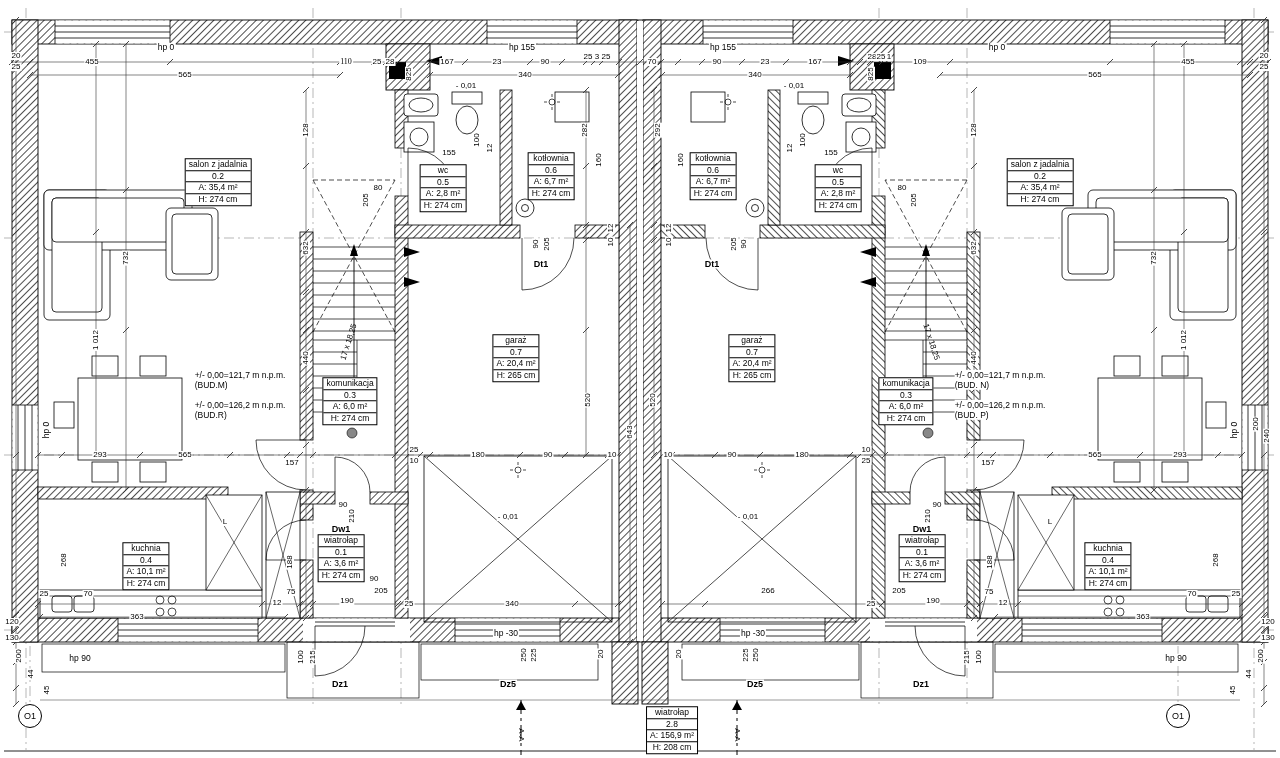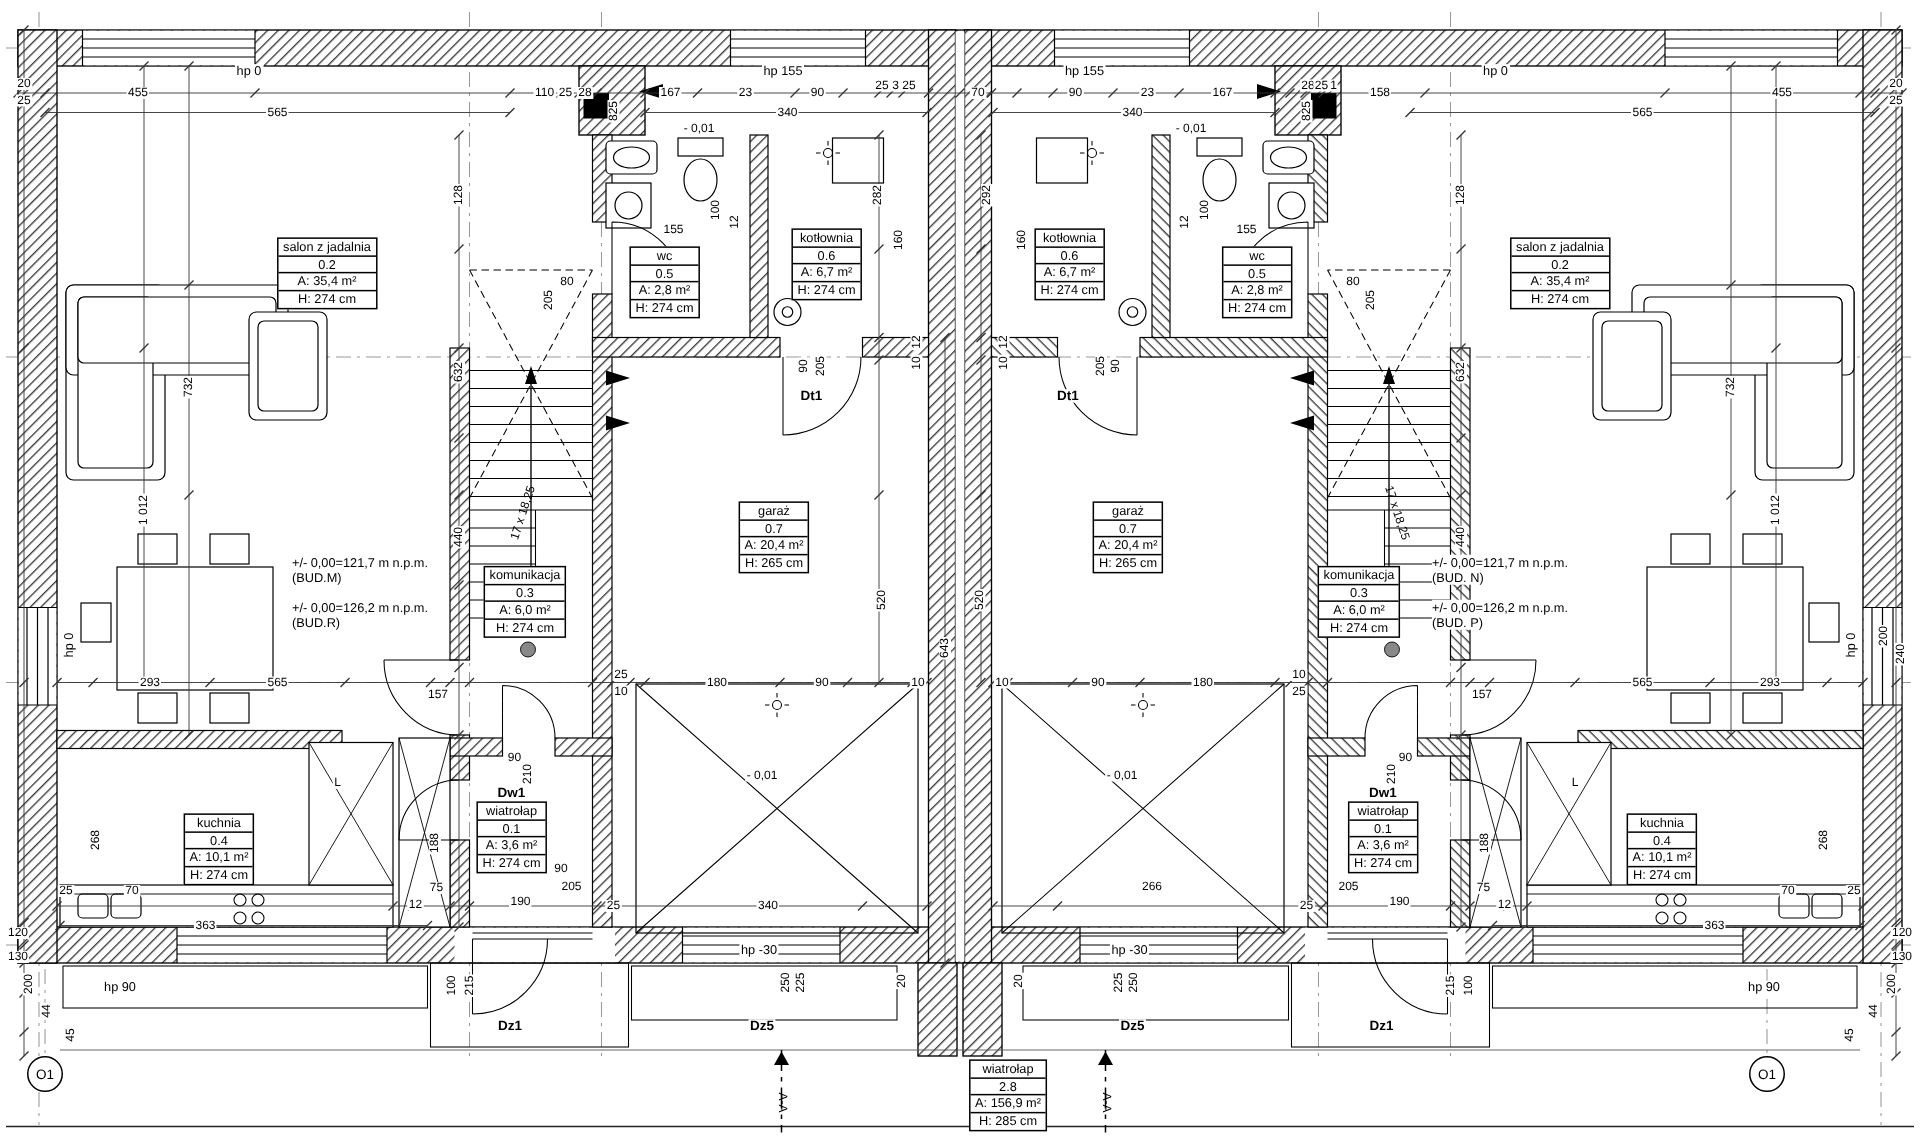--- a/index.html
+++ b/index.html
@@ -216,41 +216,41 @@
         <path d="M651 93L657 87 M651 169L657 163 M651 228L657 222 M651 243L657 237 M651 333L657 327 M651 458L657 452" stroke="#333" stroke-width="0.9" fill="none"></path>
         <path d="M627 228L633 222 M627 645L633 639" stroke="#333" stroke-width="0.9" fill="none"></path>
         <path d="M1151 47L1157 41 M1151 193L1157 187 M1151 333L1157 327 M1151 493L1157 487" stroke="#333" stroke-width="0.9" fill="none"></path>
         <path d="M1181 47L1187 41 M1181 235L1187 229 M1181 458L1187 452" stroke="#333" stroke-width="0.9" fill="none"></path>
       </g>
   </svg>
 <div class="dim" style="left: 16px; top: 56px; transform: translate(-50%, -50%);">20</div>
     <div class="dim" style="left: 16px; top: 67px; transform: translate(-50%, -50%);">25</div>
     <div class="dim" style="left: 92px; top: 62px; transform: translate(-50%, -50%);">455</div>
     <div class="dim" style="left: 185px; top: 75px; transform: translate(-50%, -50%);">565</div>
-    <div class="dim" style="left: 363px; top: 62px; transform: translate(-50%, -50%);">110</div>
+    <div class="dim" style="left: 346px; top: 62px; transform: translate(-50%, -50%); font-family: Liberation Serif, serif;">110</div>
     <div class="dim" style="left: 377px; top: 62px; transform: translate(-50%, -50%);">25</div>
     <div class="dim" style="left: 390px; top: 62px; transform: translate(-50%, -50%);">28</div>
     <div class="dim" style="left: 409px; top: 74px; transform: translate(-50%, -50%) rotate(-90deg);">825</div>
     <div class="dim" style="left: 447px; top: 62px; transform: translate(-50%, -50%);">167</div>
     <div class="dim" style="left: 497px; top: 62px; transform: translate(-50%, -50%);">23</div>
     <div class="dim" style="left: 545px; top: 62px; transform: translate(-50%, -50%);">90</div>
     <div class="dim" style="left: 525px; top: 75px; transform: translate(-50%, -50%);">340</div>
     <div class="dim" style="left: 588px; top: 57px; transform: translate(-50%, -50%);">25</div>
     <div class="dim" style="left: 597px; top: 57px; transform: translate(-50%, -50%);">3</div>
     <div class="dim" style="left: 606px; top: 57px; transform: translate(-50%, -50%);">25</div>
     <div class="dim" style="left: 652px; top: 62px; transform: translate(-50%, -50%);">70</div>
     <div class="dim" style="left: 717px; top: 62px; transform: translate(-50%, -50%);">90</div>
     <div class="dim" style="left: 765px; top: 62px; transform: translate(-50%, -50%);">23</div>
     <div class="dim" style="left: 815px; top: 62px; transform: translate(-50%, -50%);">167</div>
     <div class="dim" style="left: 755px; top: 75px; transform: translate(-50%, -50%);">340</div>
     <div class="dim" style="left: 872px; top: 57px; transform: translate(-50%, -50%);">28</div>
     <div class="dim" style="left: 881px; top: 57px; transform: translate(-50%, -50%);">25</div>
     <div class="dim" style="left: 889px; top: 57px; transform: translate(-50%, -50%);">1</div>
     <div class="dim" style="left: 871px; top: 74px; transform: translate(-50%, -50%) rotate(-90deg);">825</div>
-    <div class="dim" style="left: 920px; top: 62px; transform: translate(-50%, -50%);">158</div>
+    <div class="dim" style="left: 920px; top: 62px; transform: translate(-50%, -50%);">109</div>
     <div class="dim" style="left: 1095px; top: 75px; transform: translate(-50%, -50%);">565</div>
     <div class="dim" style="left: 1188px; top: 62px; transform: translate(-50%, -50%);">455</div>
     <div class="dim" style="left: 1264px; top: 56px; transform: translate(-50%, -50%);">20</div>
     <div class="dim" style="left: 1264px; top: 67px; transform: translate(-50%, -50%);">25</div>
     <div class="dim" style="left: 96px; top: 340px; transform: translate(-50%, -50%) rotate(-90deg);">1 012</div>
     <div class="dim" style="left: 126px; top: 258px; transform: translate(-50%, -50%) rotate(-90deg);">732</div>
     <div class="dim" style="left: 306px; top: 130px; transform: translate(-50%, -50%) rotate(-90deg);">128</div>
     <div class="dim" style="left: 306px; top: 248px; transform: translate(-50%, -50%) rotate(-90deg);">632</div>
     <div class="dim" style="left: 306px; top: 358px; transform: translate(-50%, -50%) rotate(-90deg);">440</div>
     <div class="dim" style="left: 366px; top: 200px; transform: translate(-50%, -50%) rotate(-90deg);">205</div>
@@ -460,21 +460,21 @@
     <div class="room-label" style="left: 1108px; top: 566px;">
       <div>kuchnia</div>
       <div>0.4</div>
       <div>A: 10,1 m²</div>
       <div>H: 274 cm</div>
     </div>
     <div class="room-label" style="left: 672px; top: 730px;">
       <div>wiatrołap</div>
       <div>2.8</div>
       <div>A: 156,9 m²</div>
-      <div>H: 285 cm</div>
+      <div>H: 208 cm</div>
     </div>
     <div class="elev" style="left: 240px; top: 380px;">
       <div>+/- 0,00=121,7 m n.p.m.</div>
       <div>(BUD.M)</div>
     </div>
     <div class="elev" style="left: 240px; top: 410px;">
       <div>+/- 0,00=126,2 m n.p.m.</div>
       <div>(BUD.R)</div>
     </div>
     <div class="elev" style="left: 1000px; top: 380px;">

